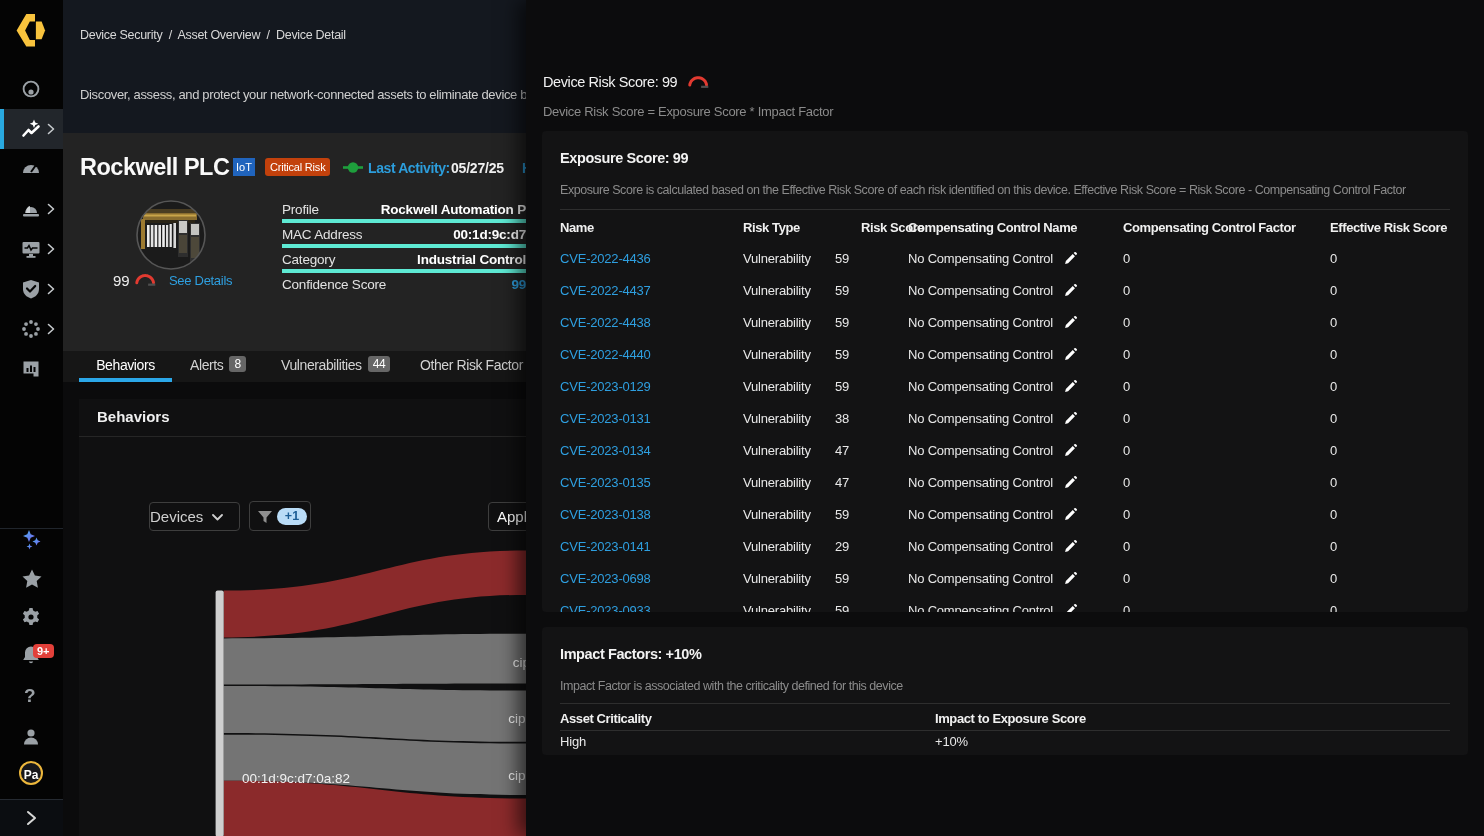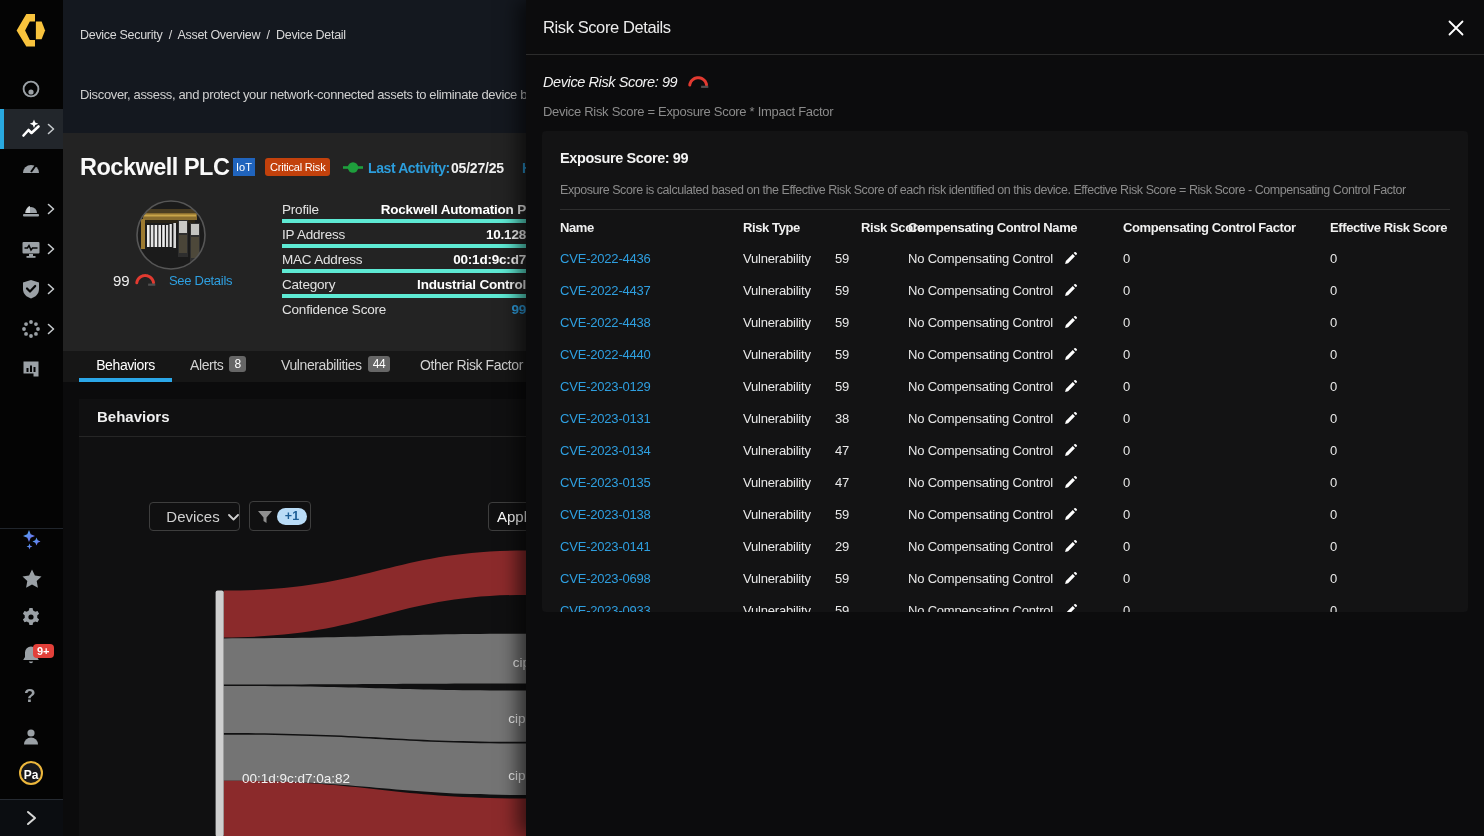--- a/index.html
+++ b/index.html
@@ -47,21 +47,21 @@
   #panel { position:absolute; left:16px; top:17px; width:1405px; height:437px; background:#101011; }
   .ptitle { position:absolute; left:18px; top:9px; font-size:15px; font-weight:bold; color:#f0f0f0; }
   .pline { position:absolute; left:0; top:37px; width:1405px; height:1px; background:#262626; }
   .btn { position:absolute; border:1px solid #3e3e3e; border-radius:4px; background:transparent; color:#cfcfcf; font-size:15px; }
 
   
   #modal { position:absolute; left:526px; top:0; width:958px; height:836px; background:#0c0c0d; z-index:40; box-shadow:-8px 0 18px rgba(0,0,0,0.6); }
   #mhead { position:absolute; left:0; top:0; width:958px; height:55px; border-bottom:1px solid #2c2c2c; }
   #mhead .t { position:absolute; left:17px; top:18px; font-size:16.5px; letter-spacing:-0.4px; color:#ececec; }
   #mclose { position:absolute; left:922px; top:20px; width:16px; height:16px; }
-  .drs { position:absolute; left:17px; top:74px; font-size:14.5px; letter-spacing:-0.4px; color:#f2f2f2;font-style:italic; }
+  .drs { position:absolute; left:17px; top:74px; font-size:14.5px; letter-spacing:-0.4px; color:#f2f2f2; }
   .drs-sub { position:absolute; left:17px; top:104px; font-size:13px; letter-spacing:-0.3px; color:#8b8b8b; white-space:nowrap; }
   .card { position:absolute; left:16px; width:926px; background:#131314; border-radius:4px; overflow:hidden; }
   #card1 { top:131px; height:481px; }
   #card2 { top:627px; height:128px; }
   .ctitle { position:absolute; left:18px; top:19px; font-size:14.5px; letter-spacing:-0.4px; font-weight:bold; color:#f2f2f2; }
   .cdesc { position:absolute; left:18px; top:52px; font-size:12.5px; letter-spacing:-0.45px; color:#8b8b8b; white-space:nowrap; }
   .tline { position:absolute; left:18px; width:890px; height:1px; background:#2e2e2e; }
   .thead { position:absolute; font-size:13px; letter-spacing:-0.4px; font-weight:bold; color:#f0f0f0; }
   .cell { position:absolute; font-size:13px; letter-spacing:-0.2px; color:#e8e8e8; white-space:nowrap; }
   #rows { position:absolute; left:0; top:112px; width:926px; }
@@ -130,39 +130,38 @@
       </div>
       <span class="abs" style="left:50px;top:139px;font-size:15px;color:#eee;">99</span>
       <svg class="abs" style="left:72px;top:140px" width="22" height="12.7" viewBox="0 0 26 15">
         <path d="M2.1 11.6 L2.3 10.4 L2.7 9.3 L3.2 8.2 L3.8 7.2 L4.6 6.3 L5.4 5.5 L6.4 4.7 L7.4 4.1 L8.5 3.6 L9.6 3.3 L10.8 3.1 L12.0 3.0 L13.2 3.1 L14.4 3.3 L15.5 3.6 L16.6 4.1 L17.6 4.7 L18.6 5.5 L19.4 6.3 L20.2 7.2 L20.8 8.2 L21.3 9.3 L21.7 10.4 L21.9 11.6" fill="none" stroke="#e23a30" stroke-width="3.5" stroke-linecap="round"></path>
         <line x1="15.5" y1="13.8" x2="24" y2="13.8" stroke="#4f4f4f" stroke-width="2.6"></line>
       </svg>
       <span class="abs seedet" style="left:106px;top:140px;">See Details</span>
 
       <div class="info">
         <div class="inforow">Profile<b>Rockwell Automation P</b></div>
-        <div class="inforow">IP Address<b>10.128</b></div>
         <div class="inforow">MAC Address<b>00:1d:9c:d7</b></div>
         <div class="inforow">Category<b>Industrial Control</b></div>
         <div class="inforow">Confidence Score<b style="color:#2e9fe0">99</b></div>
       </div>
     </div>
 
     <div id="tabs">
       <div class="tab on" style="left:16px; width:93px; text-align:center;">Behaviors</div>
       <div class="tab" style="left:127px;">Alerts<span class="tbadge">8</span></div>
       <div class="tab" style="left:218px;">Vulnerabilities<span class="tbadge">44</span></div>
       <div class="tab" style="left:357px;">Other Risk Factor</div>
     </div>
 
     <div id="content">
       <div id="panel">
         <div class="ptitle">Behaviors</div>
         <div class="pline"></div>
-        <div class="btn" style="left:70px; top:103px; width:91px; height:29px; line-height:27px; text-align:right;">Devices&nbsp; <svg width="11" height="7" viewBox="0 0 11 7" style="vertical-align:1px">
+        <div class="btn" style="left:70px; top:103px; width:91px; height:29px; line-height:27px; text-align:left;">Devices&nbsp; <svg width="11" height="7" viewBox="0 0 11 7" style="vertical-align:1px">
               <path d="M1 1 L5.5 5.5 L10 1" fill="none" stroke="#cfcfcf" stroke-width="1.8" stroke-linecap="round" stroke-linejoin="round"></path>
             </svg></div>
         <div class="btn" style="left:170px; top:102px; width:62px; height:30px;">
           <svg style="position:absolute;left:7px;top:7px" width="16" height="16" viewBox="0 0 16 16">
               <path d="M1 2 h14 l-5.5 6.5 v5.5 l-3 -2 v-3.5 Z" fill="#8f8f8f"></path>
             </svg>
           <span style="position:absolute;left:27px;top:6px;width:30px;height:17px;background:#b9dcf7;border-radius:9px;color:#1c5d94;font-size:12.5px;font-weight:bold;text-align:center;line-height:17px;">+1</span>
         </div>
         <div class="btn" style="left:409px; top:103px; width:60px; height:29px; line-height:27px; color:#fff; padding-left:8px;">Appl</div>
         <svg style="position:absolute; left:121px; top:141px;" width="326" height="296" viewBox="0 0 326 296">
@@ -307,26 +306,20 @@
         <div style="position:absolute;left:19px;top:4px;width:24px;height:24px;border:2px solid #edb73c;border-radius:50%;color:#fff;font-size:12px;font-weight:bold;text-align:center;line-height:24px;background:#17171a;">Pa</div>
       </div>
       <div class="abs" style="left:0;top:800px;width:63px;height:36px;background:#0b0d11;"></div>
       <div class="sb-div" style="top:799px; background:#252a31;"></div>
       <svg class="abs" style="left:26px;top:810px" width="11" height="16" viewBox="0 0 11 16">
         <path d="M2 2 L9 8 L2 14" fill="none" stroke="#d7d7d7" stroke-width="2" stroke-linecap="round" stroke-linejoin="round"></path>
       </svg>
     </div>
 
   <div id="modal">
-    <div id="mhead">
-      <div class="t">Risk Score Details</div>
-      <svg id="mclose" viewBox="0 0 16 16">
-          <path d="M1.5 1.5 L14.5 14.5 M14.5 1.5 L1.5 14.5" stroke="#fff" stroke-width="1.8" stroke-linecap="round"></path>
-        </svg>
-    </div>
     <div class="drs">Device Risk Score: 99&nbsp;&nbsp;
       <svg width="22" height="13" viewBox="0 0 26 15" style="vertical-align:-1px">
         <path d="M2.1 11.6 L2.3 10.4 L2.7 9.3 L3.2 8.2 L3.8 7.2 L4.6 6.3 L5.4 5.5 L6.4 4.7 L7.4 4.1 L8.5 3.6 L9.6 3.3 L10.8 3.1 L12.0 3.0 L13.2 3.1 L14.4 3.3 L15.5 3.6 L16.6 4.1 L17.6 4.7 L18.6 5.5 L19.4 6.3 L20.2 7.2 L20.8 8.2 L21.3 9.3 L21.7 10.4 L21.9 11.6" fill="none" stroke="#e23a30" stroke-width="3.5" stroke-linecap="round"></path>
         <line x1="15.5" y1="13.8" x2="24" y2="13.8" stroke="#4f4f4f" stroke-width="2.6"></line>
       </svg>
     </div>
     <div class="drs-sub">Device Risk Score = Exposure Score * Impact Factor</div>
 
     <div class="card" id="card1">
       <div class="ctitle">Exposure Score: 99</div>
@@ -455,15 +448,25 @@
             <span class="c3">59</span>
             <span class="c4">No Compensating Control <svg width="13" height="13" viewBox="0 0 14 14" style="margin-left:8px;vertical-align:-2px">
                 <path d="M1.2 12.8 L2 9.6 L9.4 2.2 L11.8 4.6 L4.4 12 Z M10.4 1.2 L11.2 0.4 A1.1 1.1 0 0 1 12.8 0.4 L13.6 1.2 A1.1 1.1 0 0 1 13.6 2.8 L12.8 3.6 Z" fill="#fff"></path>
               </svg></span>
             <span class="c5">0</span>
             <span class="c6">0</span>
           </div>
         </div>
     </div>
 
+    <div class="card" id="card2">
+      <div class="ctitle">Impact Factors: +10%</div>
+      <div class="cdesc">Impact Factor is associated with the criticality defined for this device</div>
+      <div class="tline" style="top:76px;"></div>
+      <div class="thead" style="left:18px; top:84px;">Asset Criticality</div>
+      <div class="thead" style="left:393px; top:84px;">Impact to Exposure Score</div>
+      <div class="tline" style="top:103px;"></div>
+      <div class="cell" style="left:18px; top:107px;">High</div>
+      <div class="cell" style="left:393px; top:107px;">+10%</div>
+    </div>
   </div>
 
 </div>
 
 </body></html>

